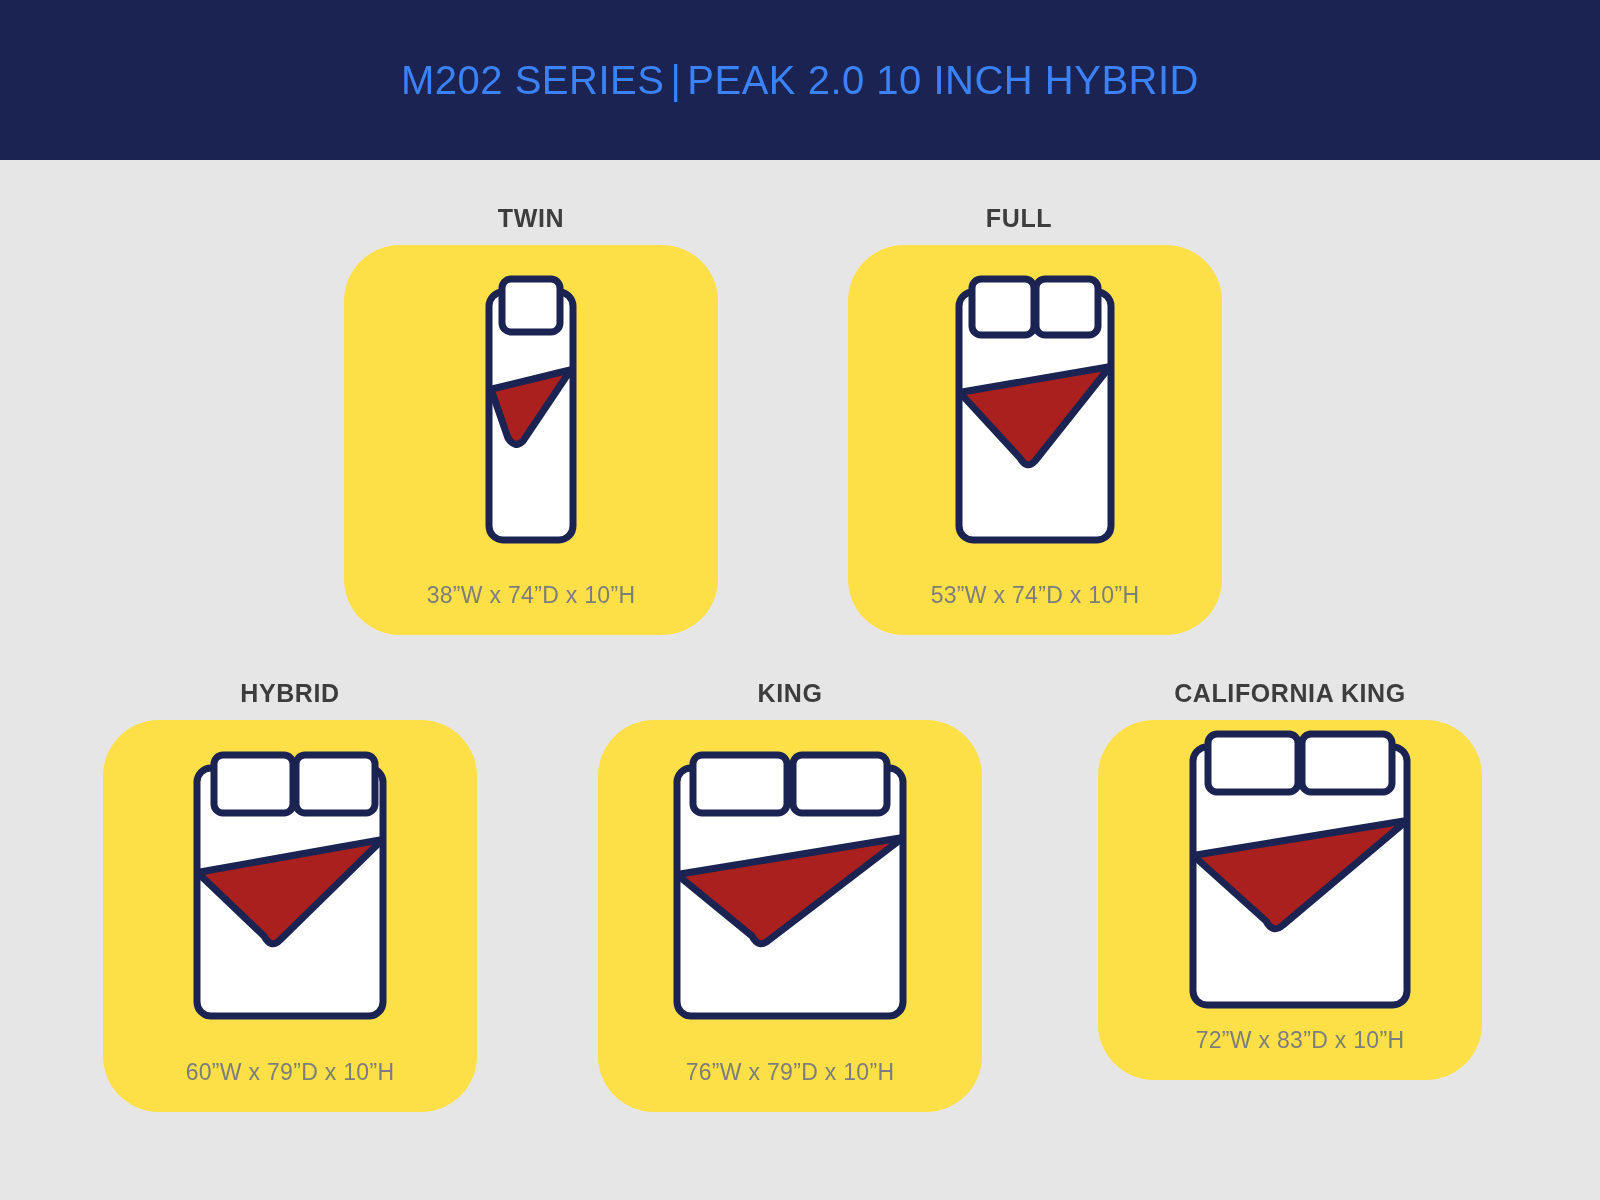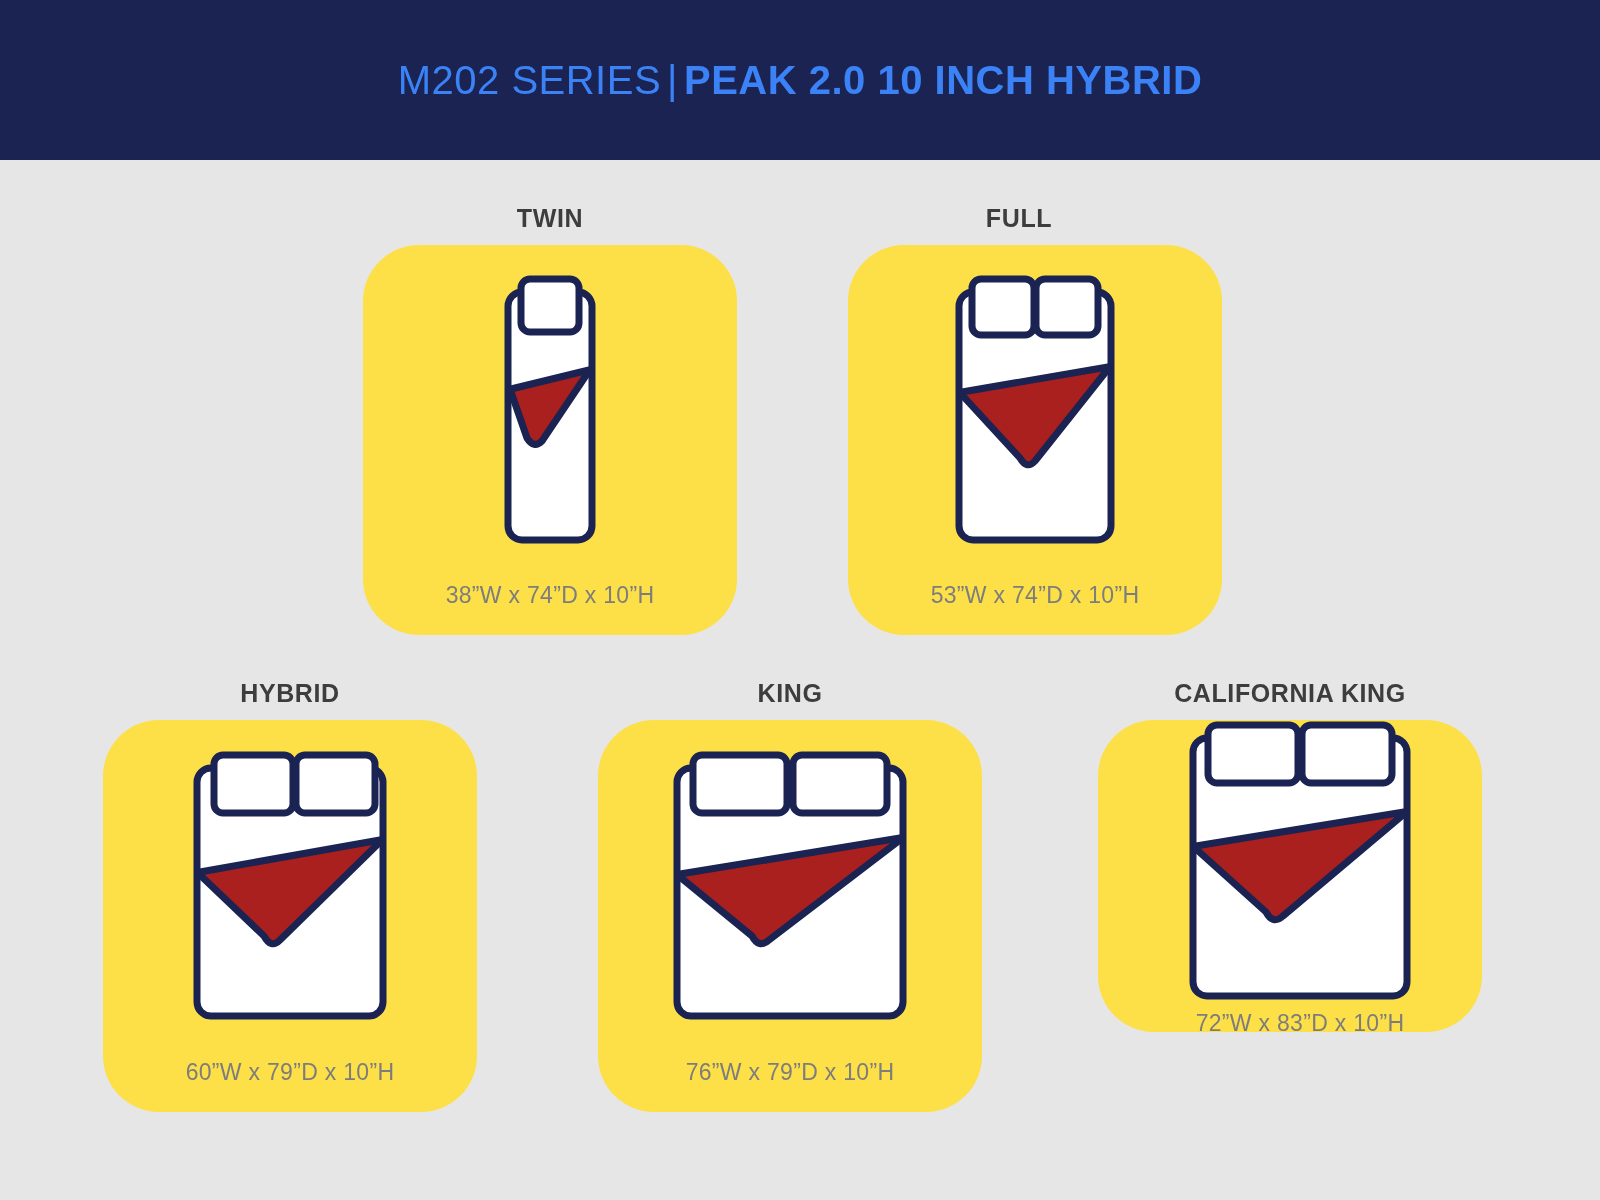--- a/index.html
+++ b/index.html
@@ -29,21 +29,21 @@
   .header-title {
     color: #3b82f6;
     font-size: 40px;
     letter-spacing: 0.5px;
     white-space: nowrap;
     display: flex;
     align-items: baseline;
   }
   .title-light { font-weight: 400; }
   .title-sep   { font-weight: 400; padding: 0 6px; }
-  .title-bold  { font-weight: 700; }
+  .title-bold  { font-weight: 400; }
 
   
   .sizes-area {
     position: absolute;
     left: 0; top: 160px;
     width: 1600px;
     height: 1040px;
   }
 
   .size-cell {
@@ -82,32 +82,32 @@
   .size-dims {
     color: #7d7d7d;
     font-size: 23px;
     font-weight: 400;
     letter-spacing: 0.3px;
     white-space: nowrap;
     text-align: center;
   }
 
   
-  #cell-twin { left: 363px; top: 44px; width: 374px; }
+  #cell-twin { left: 344px; top: 44px; width: 374px; }
   #cell-full { left: 848px; top: 44px; width: 342px; }
   #cell-twin .size-card,
   #cell-full .size-card { width: 374px; height: 390px; padding-bottom: 26px; }
 
   
   #cell-queen  { left: 103px;  top: 519px; width: 374px; }
   #cell-king   { left: 598px;  top: 519px; width: 384px; }
   #cell-calking{ left: 1098px; top: 519px; width: 384px; }
   #cell-queen .size-card   { width: 374px; height: 392px; padding-bottom: 26px; }
   #cell-king .size-card    { width: 384px; height: 392px; padding-bottom: 26px; }
-  #cell-calking .size-card { width: 384px; height: 312px; padding-bottom: 26px; padding-left: 20px; }
+  #cell-calking .size-card { width: 384px; height: 360px; padding-bottom: 26px; padding-left: 20px; }
 
   svg.bed { display: block; }
 </style>
 </head>
 <body>
 
 <div class="header">
   <div class="header-title">
     <span class="title-light">M202 SERIES</span>
     <span class="title-sep">|</span>

